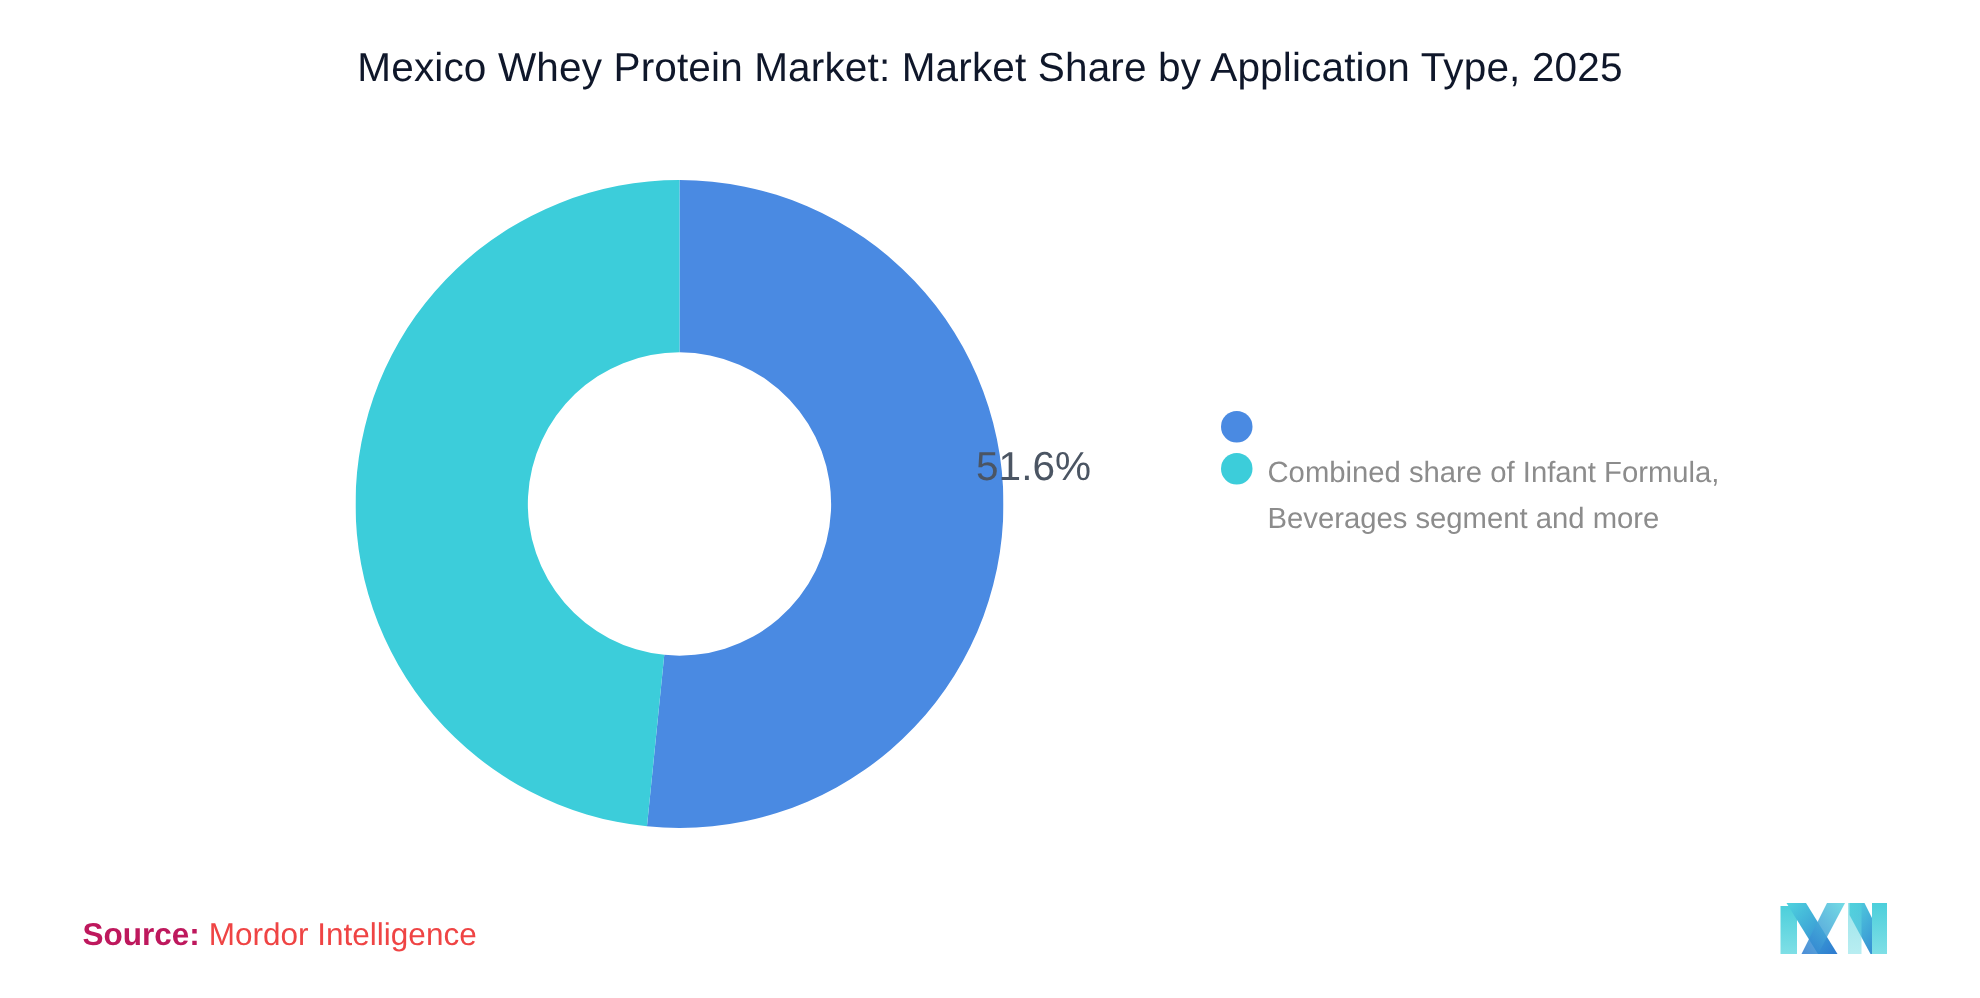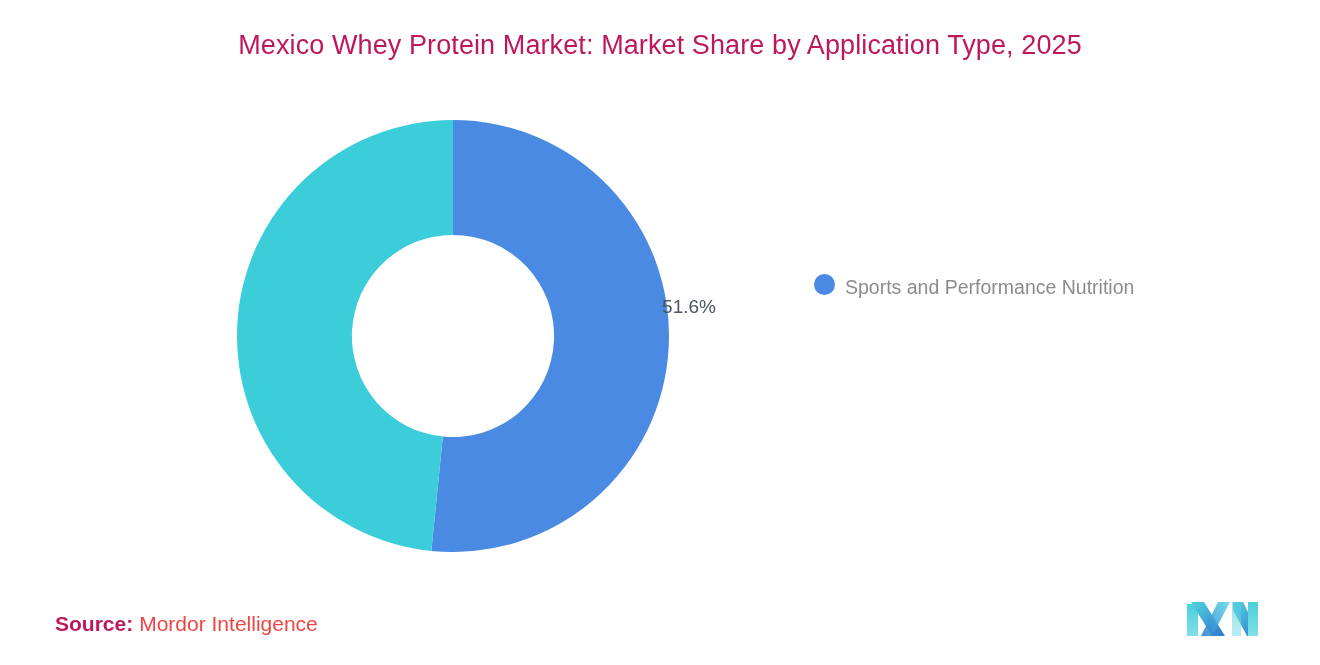--- a/index.html
+++ b/index.html
@@ -47,21 +47,21 @@
     height: 432px;
   }
   #donut-svg { display: block; }
 
   #donut-label-0 {
     position: absolute;
     left: 386px;
     top: 176px;
     width: 132px;
     text-align: center;
-    font-size: 19px;
+    font-size: 27px;
     color: #4b5563;
     font-weight: 400;
   }
 
   
   #chart-legend {
     position: absolute;
     left: 814px;
     top: 272px;
     width: 430px;
@@ -113,36 +113,39 @@
     top: 598px;
     width: 74px;
     height: 40px;
   }
 </style>
 </head>
 <body>
 
 <div id="chart-figure">
 
-  <div id="chart-title" style="color: #be185d;">Mexico Whey Protein Market: Market Share by Application Type, 2025</div>
+  <div id="chart-title" style="color: #0f172a;">Mexico Whey Protein Market: Market Share by Application Type, 2025</div>
 
   <div id="donut-chart">
     <svg id="donut-svg" width="432" height="432" viewBox="0 0 432 432">
 
       <path id="donut-slice-0" d="M 216.00 0.00 A 216 216 0 1 1 194.32 430.91 L 205.85 316.58 A 101.09 101.09 0 1 0 216.00 114.91 Z" fill="#4a8ae2"></path>
 
       <path id="donut-slice-1" d="M 194.32 430.91 A 216 216 0 0 1 216.00 0.00 L 216.00 114.91 A 101.09 101.09 0 0 0 205.85 316.58 Z" fill="#3ccdda"></path>
     </svg>
     <div id="donut-label-0">51.6%</div>
   </div>
 
   <div id="chart-legend">
     <div class="legend-item">
       <span class="legend-swatch" id="legend-swatch-0" style="background: rgb(74, 138, 226);"></span>
-      <span class="legend-label">Sports and Performance Nutrition</span>
+    </div>
+    <div class="legend-item">
+      <span class="legend-swatch" id="legend-swatch-1" style="background: rgb(60, 205, 218);"></span>
+      <span class="legend-label">Combined share of Infant Formula, Beverages segment and more</span>
     </div>
   </div>
 
   <div id="source-line">
     <span id="source-label">Source:</span><span id="source-value">Mordor Intelligence</span>
   </div>
 
   <div id="brand-logo">
     <svg width="74" height="40" viewBox="0 0 74 40">
       <defs>

